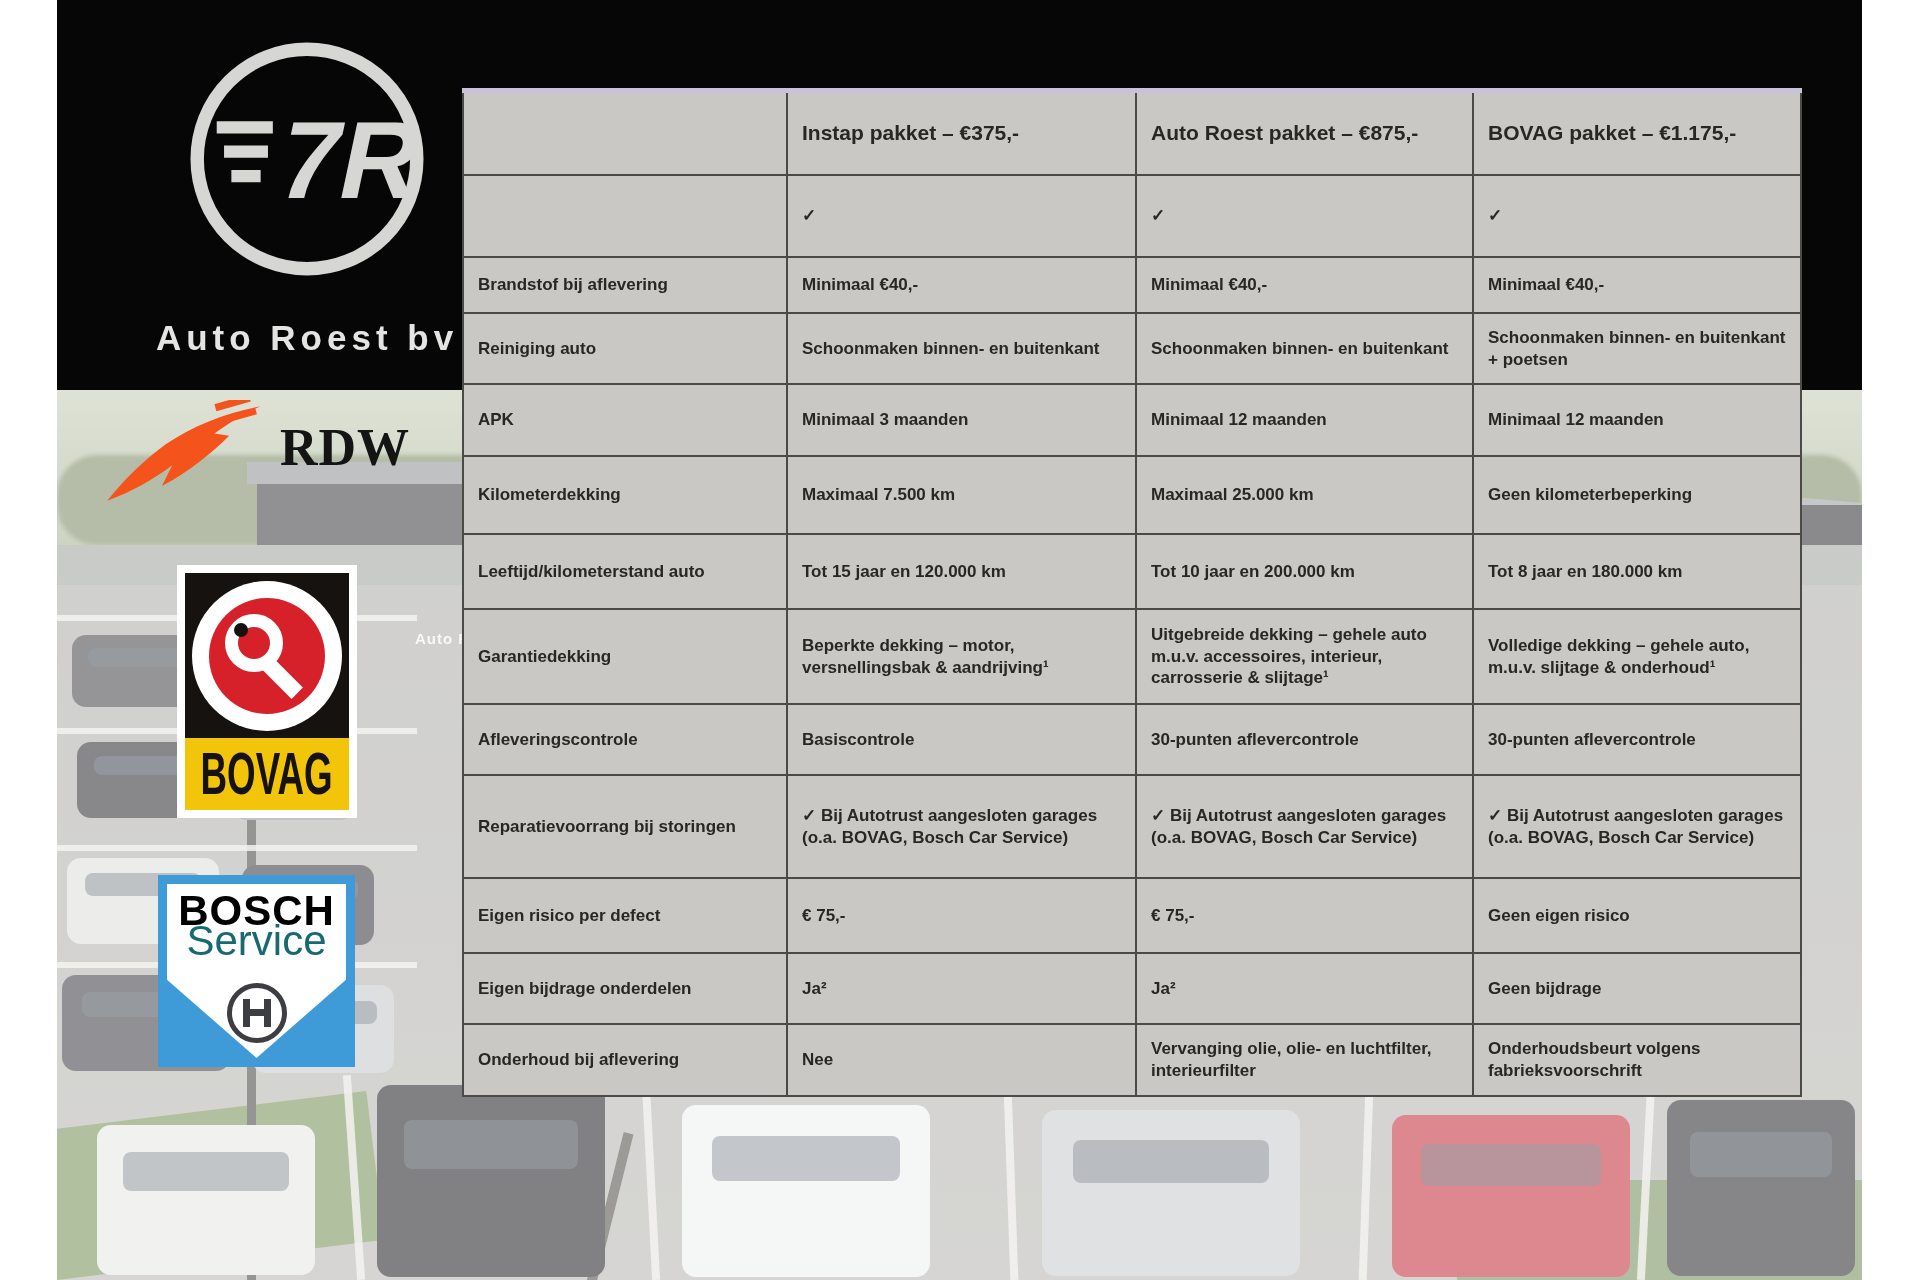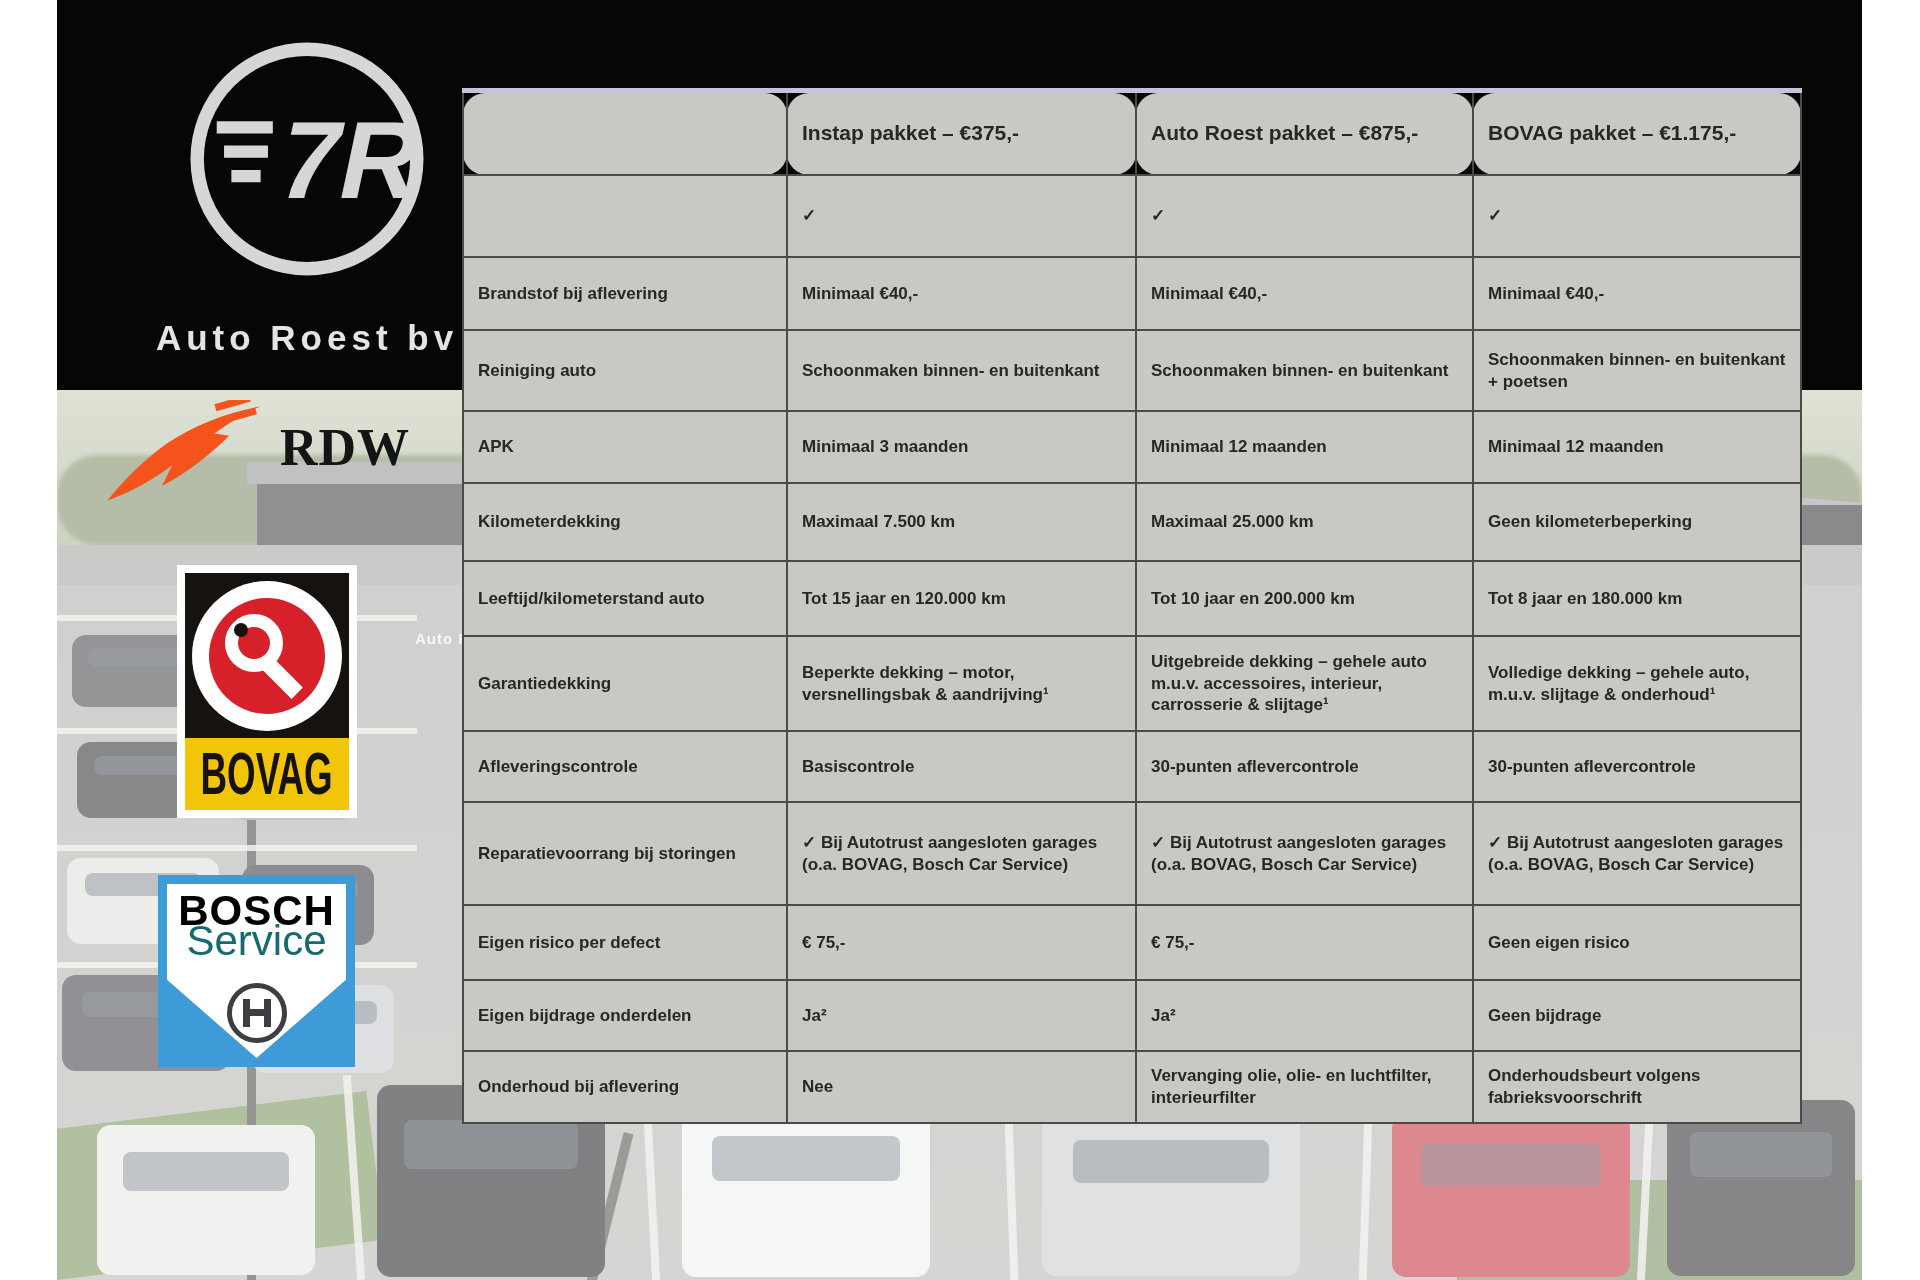--- a/index.html
+++ b/index.html
@@ -60,21 +60,21 @@
   .arm-v{position:absolute;top:11px;width:7px;height:28px;background:#3d3e42;}
   .arm-v.l{left:11px;} .arm-v.r{right:11px;}
   .arm-h{position:absolute;left:13px;top:21px;width:24px;height:7px;background:#3d3e42;}
   
   .tbl-wrap{position:absolute;left:462px;top:88px;z-index:2;border-top:5px solid #c9c3d9;}
   table{border-collapse:collapse;table-layout:fixed;width:1338px;}
   col.c0{width:324px;} col.c1{width:349px;} col.c2{width:337px;} col.c3{width:328px;}
   th,td{border:2px solid #4b4a47;background:#c9c8c4;color:#282724;
         font-family:"Liberation Sans",sans-serif;font-weight:700;font-size:17px;line-height:1.28;
         text-align:left;vertical-align:middle;padding:8px 14px;overflow:hidden;}
-  thead th{font-size:21px;border-top:none;border-radius:22px;}
+  thead th{font-size:21px;border-top:none;}
 </style>
 </head>
 <body>
 
 <div class="stage">
 
   <div class="photo">
     <div class="ph field"></div>
     <div class="ph trees"></div>
     <div class="ph barn"></div>
@@ -213,27 +213,27 @@
             <th>BOVAG pakket – €1.175,-</th>
           </tr>
         </thead>
       <tbody>
           <tr style="height: 82px;">
             <td></td>
             <td>✓</td>
             <td>✓</td>
             <td>✓</td>
           </tr>
-          <tr style="height: 73px;">
+          <tr style="height: 56px;">
             <td>Brandstof bij aflevering</td>
             <td>Minimaal €40,-</td>
             <td>Minimaal €40,-</td>
             <td>Minimaal €40,-</td>
           </tr>
-          <tr style="height: 81px;">
+          <tr style="height: 71px;">
             <td>Reiniging auto</td>
             <td>Schoonmaken binnen- en buitenkant</td>
             <td>Schoonmaken binnen- en buitenkant</td>
             <td>Schoonmaken binnen- en buitenkant + poetsen</td>
           </tr>
           <tr style="height: 72px;">
             <td>APK</td>
             <td>Minimaal 3 maanden</td>
             <td>Minimaal 12 maanden</td>
             <td>Minimaal 12 maanden</td>

